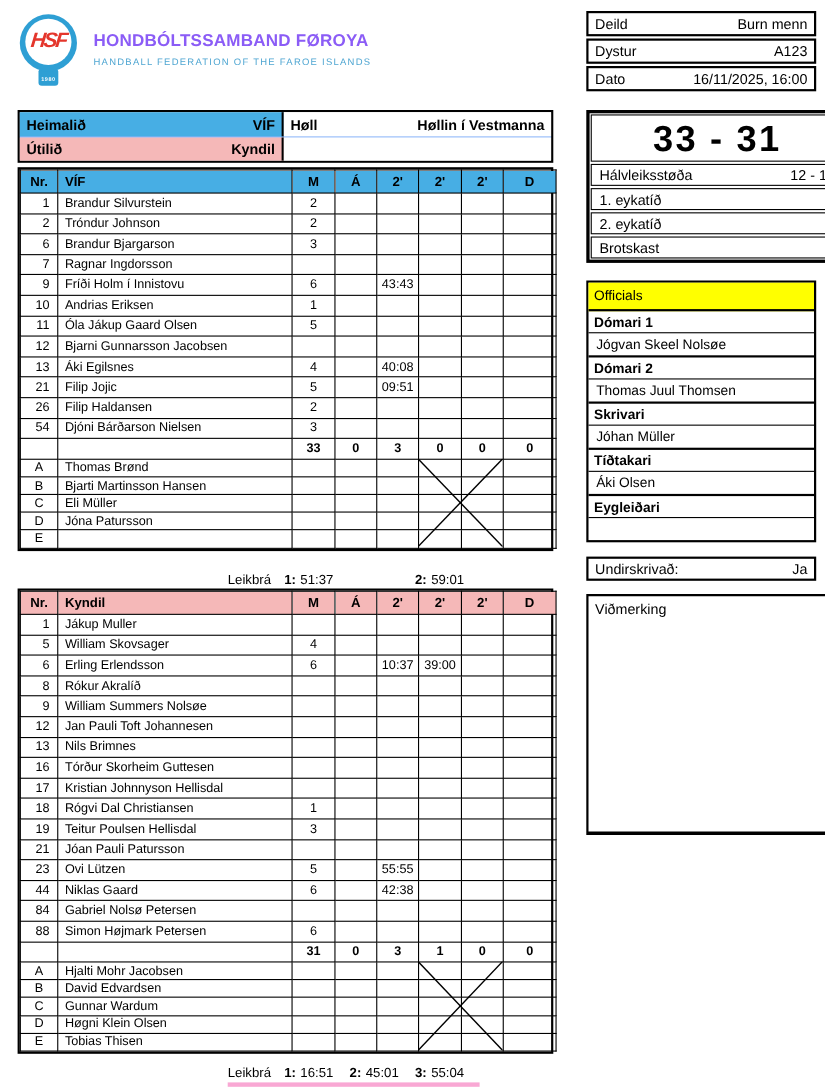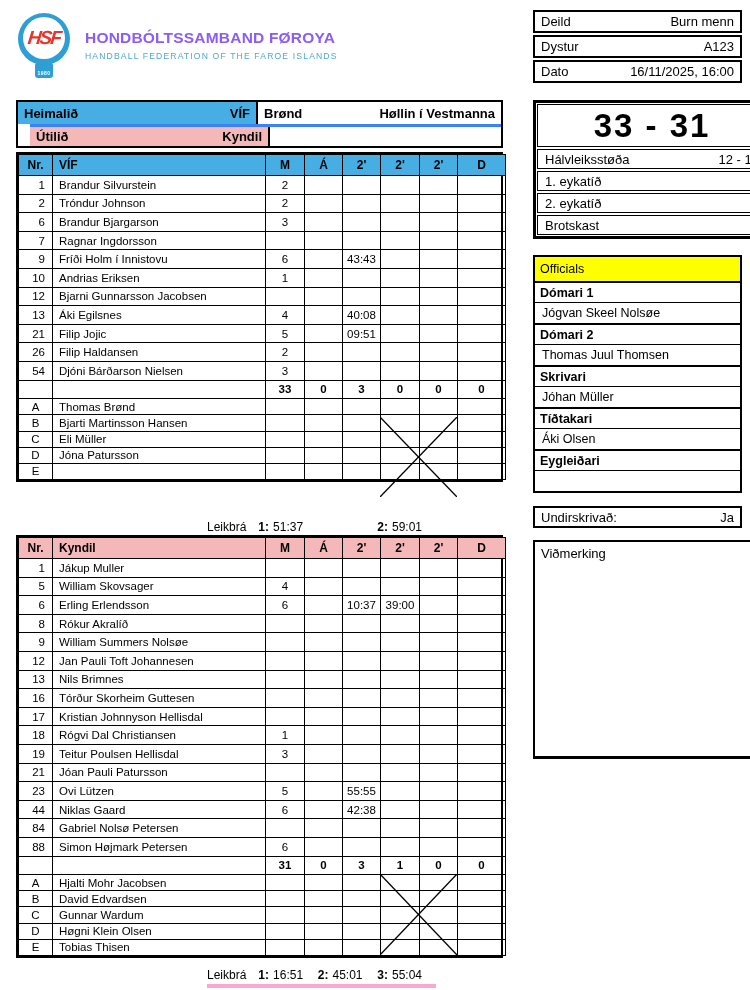--- a/index.html
+++ b/index.html
@@ -26,21 +26,21 @@
   .fed-sub { color: #4fa6d2; font-size: 8.6px; letter-spacing: 1.15px; margin-top: 4px; }
 
   
   .match-info { position: absolute; left: 533px; top: 10px; width: 209px; }
   .mi-row { border: 2px solid #000; height: 23px; display: flex; justify-content: space-between; align-items: center;
     padding: 0 6px; font-size: 13px; margin-bottom: 2px; background: #fff; }
 
   
   .venue-wrap { position: absolute; left: 16px; top: 100px; width: 487px; border: 2px solid #000; }
   .v-row { display: flex; height: 22px; font-size: 13px; font-weight: 600; }
-  .v-row + .v-row { border-top: 3px solid #3b82f6; margin-left: 12px; }
+  .v-row + .v-row { border-top: 1px solid #3b82f6; }
   .v-left { width: 240px; display: flex; justify-content: space-between; align-items: center; padding: 0 6px; border-right: 2px solid #000; }
   .v-left.blue { background: #47aee4; }
   .v-left.pink { background: #f5b8b8; }
   .v-right { flex: 1; display: flex; justify-content: space-between; align-items: center; padding: 0 6px; background: #fff; }
 
   
   .roster-wrap { position: absolute; left: 16px; width: 487px; border: 2px solid #000; background: #fff; }
   .roster-wrap.t1 { top: 152px; }
   .roster-wrap.t2 { top: 535px; }
   table.roster { border-collapse: collapse; width: 100%; table-layout: fixed; }
@@ -126,21 +126,21 @@
     </div>
   </div>
 
 <div class="venue-wrap">
   <div class="v-row">
     <div class="v-left blue">
       <span>Heimalið</span>
       <span>VÍF</span>
     </div>
     <div class="v-right">
-      <span>Brønd</span>
+      <span>Høll</span>
       <span>Høllin í Vestmanna</span>
     </div>
   </div>
   <div class="v-row">
     <div class="v-left pink">
       <span>Útilið</span>
       <span>Kyndil</span>
     </div>
     <div class="v-right">
       <span></span>
@@ -220,20 +220,30 @@
           <td class="c-a"></td>
           <td class="c-p1">43:43</td>
           <td class="c-p2"></td>
           <td class="c-p3"></td>
           <td class="c-d"></td>
         </tr>
         <tr class="player-row">
           <td class="c-nr">10</td>
           <td class="c-name">Andrias Eriksen</td>
           <td class="c-m">1</td>
+          <td class="c-a"></td>
+          <td class="c-p1"></td>
+          <td class="c-p2"></td>
+          <td class="c-p3"></td>
+          <td class="c-d"></td>
+        </tr>
+        <tr class="player-row">
+          <td class="c-nr">11</td>
+          <td class="c-name">Óla Jákup Gaard Olsen</td>
+          <td class="c-m">5</td>
           <td class="c-a"></td>
           <td class="c-p1"></td>
           <td class="c-p2"></td>
           <td class="c-p3"></td>
           <td class="c-d"></td>
         </tr>
         <tr class="player-row">
           <td class="c-nr">12</td>
           <td class="c-name">Bjarni Gunnarsson Jacobsen</td>
           <td class="c-m"></td>

